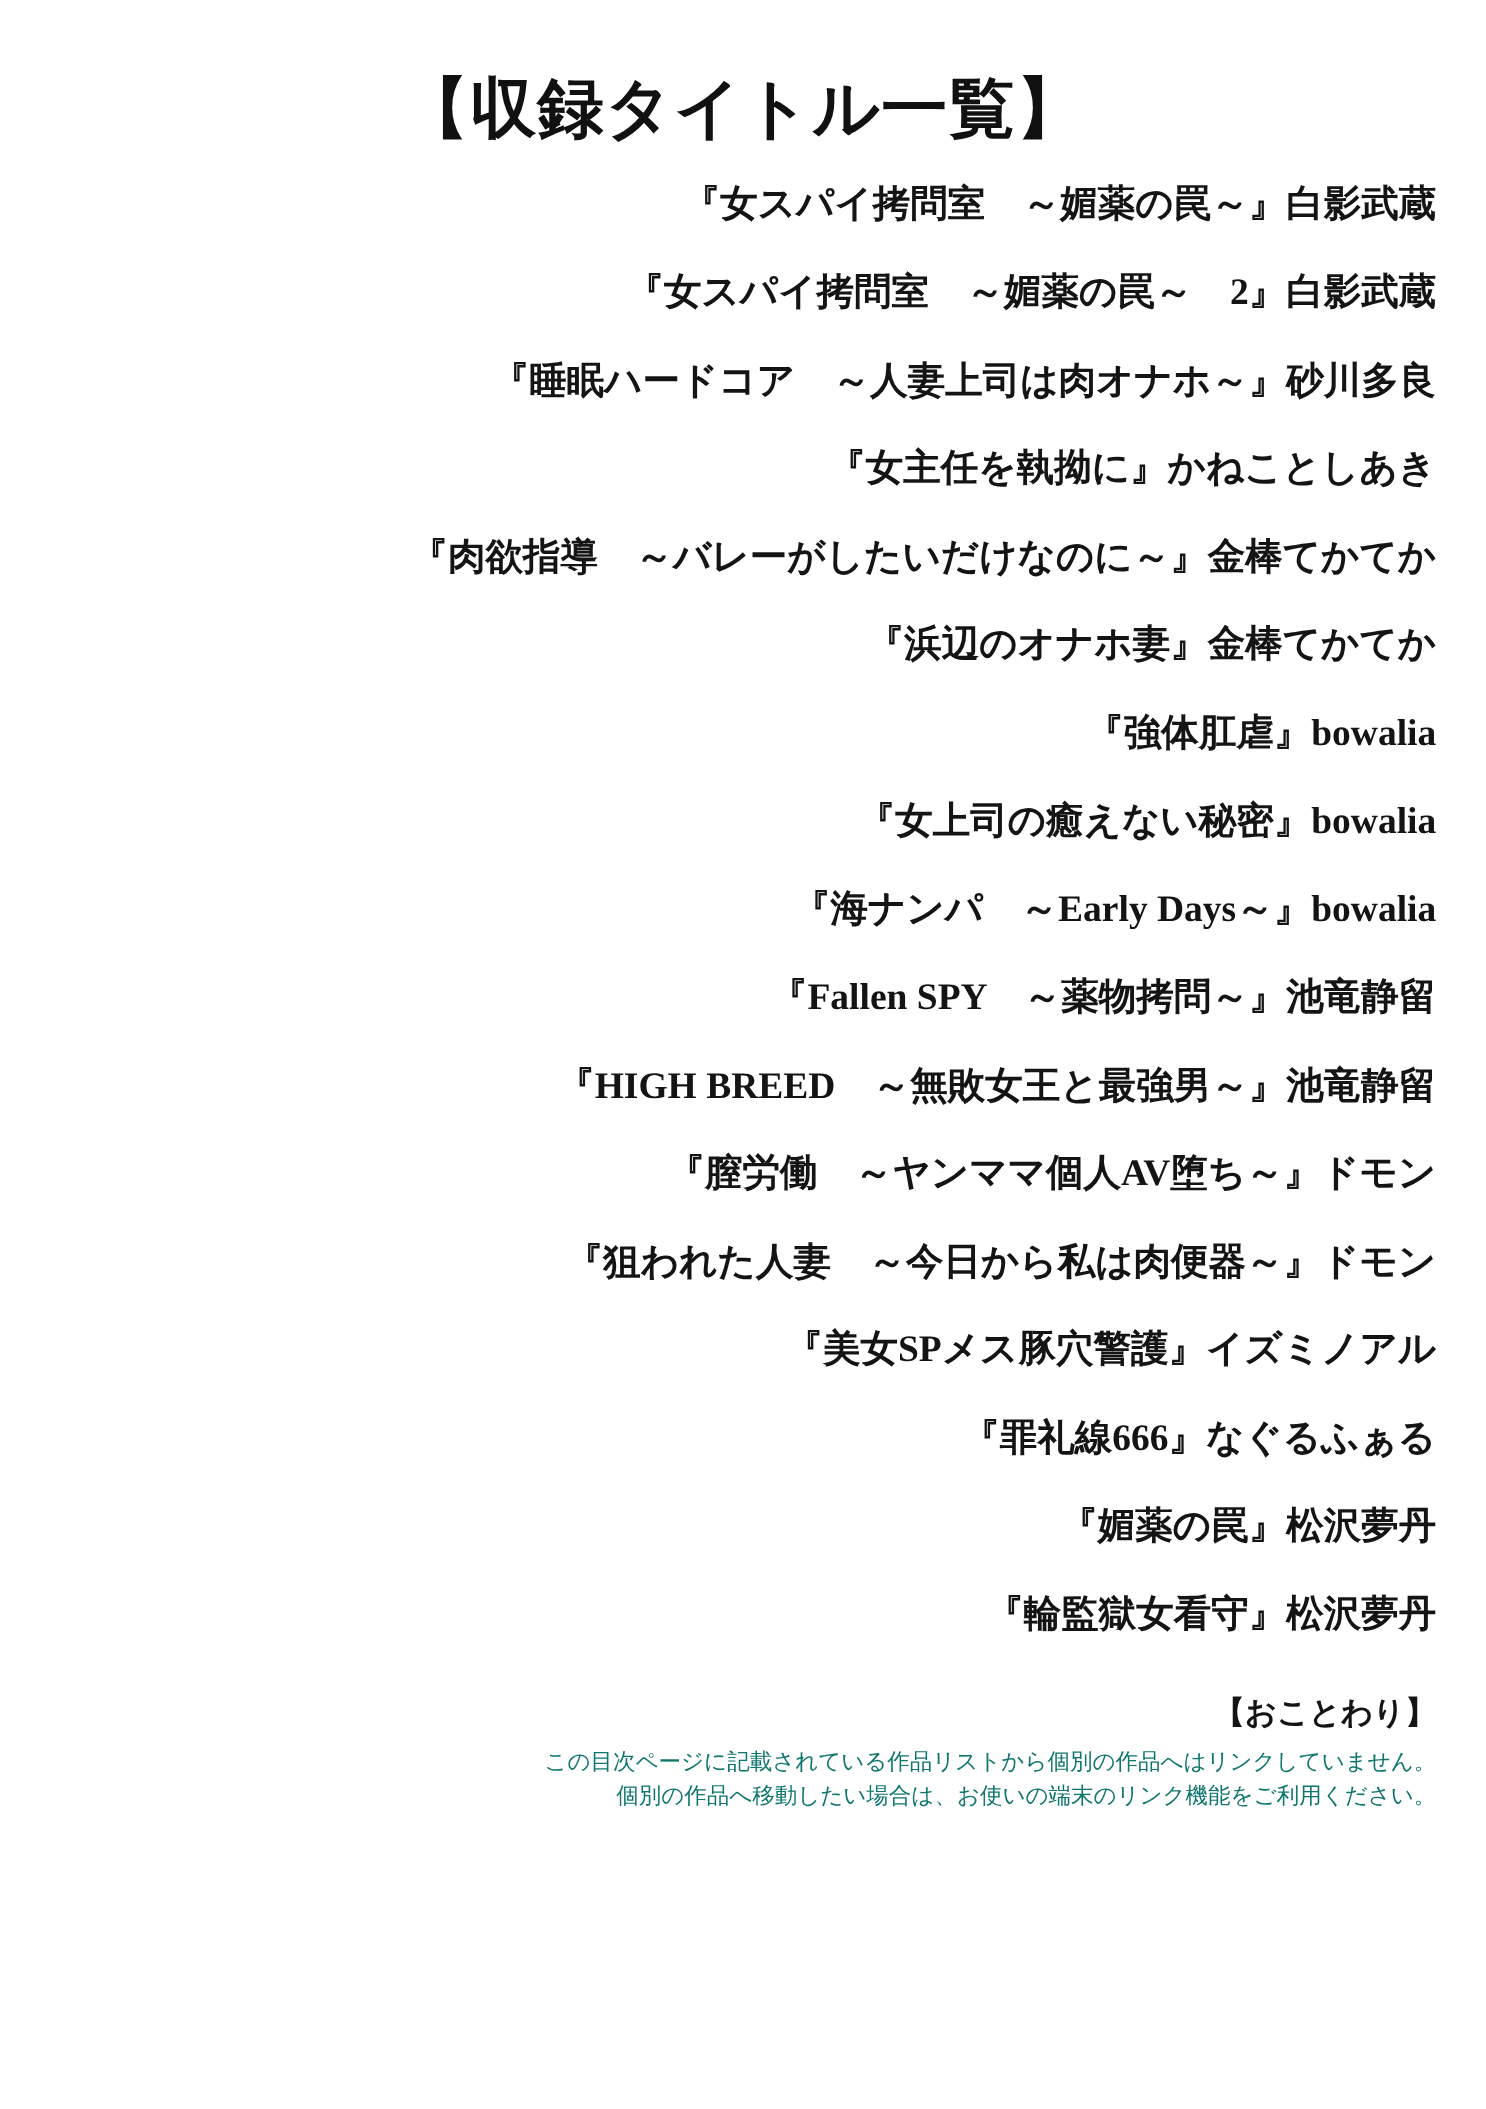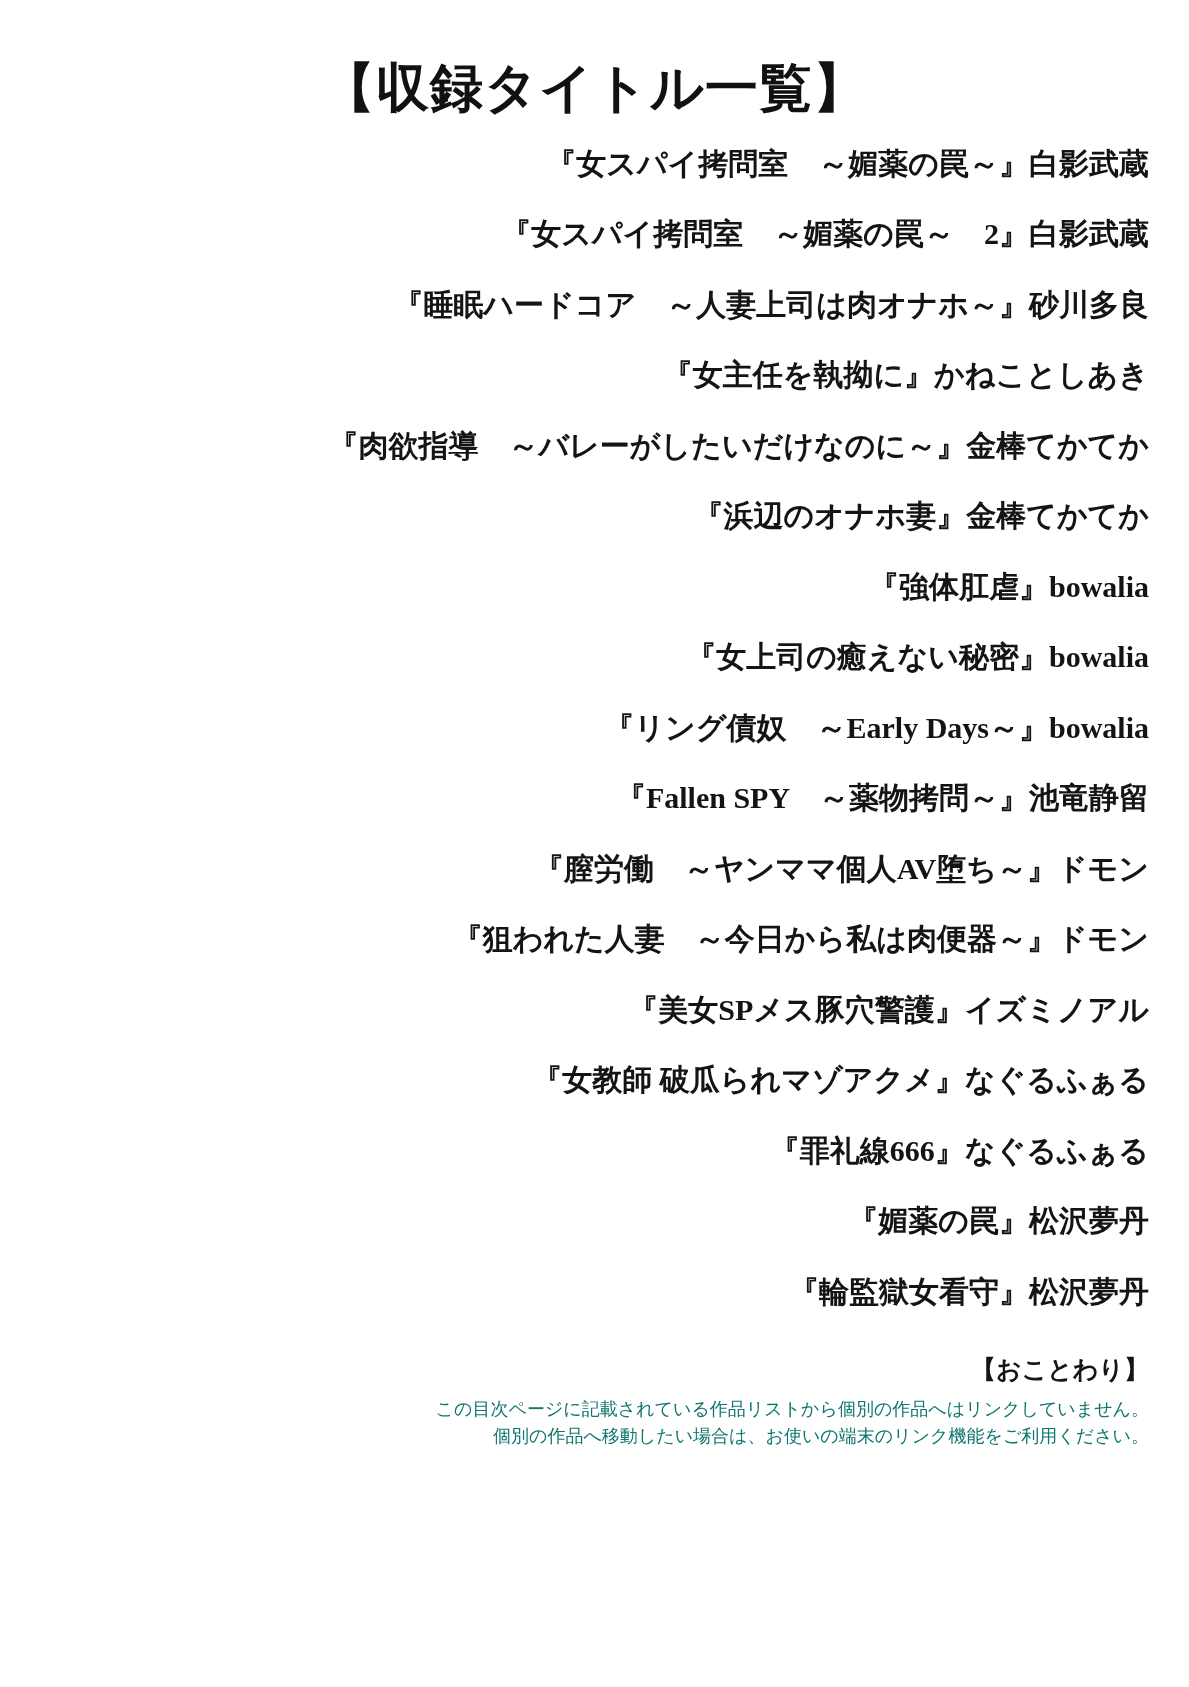--- a/index.html
+++ b/index.html
@@ -79,26 +79,26 @@
 
   <div class="title-list">
     <div class="title-row">『女スパイ拷問室　～媚薬の罠～』白影武蔵</div>
     <div class="title-row">『女スパイ拷問室　～媚薬の罠～　2』白影武蔵</div>
     <div class="title-row">『睡眠ハードコア　～人妻上司は肉オナホ～』砂川多良</div>
     <div class="title-row">『女主任を執拗に』かねことしあき</div>
     <div class="title-row">『肉欲指導　～バレーがしたいだけなのに～』金棒てかてか</div>
     <div class="title-row">『浜辺のオナホ妻』金棒てかてか</div>
     <div class="title-row">『強体肛虐』bowalia</div>
     <div class="title-row">『女上司の癒えない秘密』bowalia</div>
-    <div class="title-row">『リング債奴　～Early Days～』bowalia</div>
+    <div class="title-row">『海ナンパ　～Early Days～』bowalia</div>
     <div class="title-row">『Fallen SPY　～薬物拷問～』池竜静留</div>
+    <div class="title-row">『HIGH BREED　～無敗女王と最強男～』池竜静留</div>
     <div class="title-row">『膣労働　～ヤンママ個人AV堕ち～』ドモン</div>
     <div class="title-row">『狙われた人妻　～今日から私は肉便器～』ドモン</div>
     <div class="title-row">『美女SPメス豚穴警護』イズミノアル</div>
-    <div class="title-row">『女教師 破瓜られマゾアクメ』なぐるふぁる</div>
     <div class="title-row">『罪礼線666』なぐるふぁる</div>
     <div class="title-row">『媚薬の罠』松沢夢丹</div>
     <div class="title-row">『輪監獄女看守』松沢夢丹</div>
   </div>
 
   <div class="notice">
     <div class="notice-heading">【おことわり】</div>
     <div class="notice-line">この目次ページに記載されている作品リストから個別の作品へはリンクしていません。</div>
     <div class="notice-line">個別の作品へ移動したい場合は、お使いの端末のリンク機能をご利用ください。</div>
   </div>

